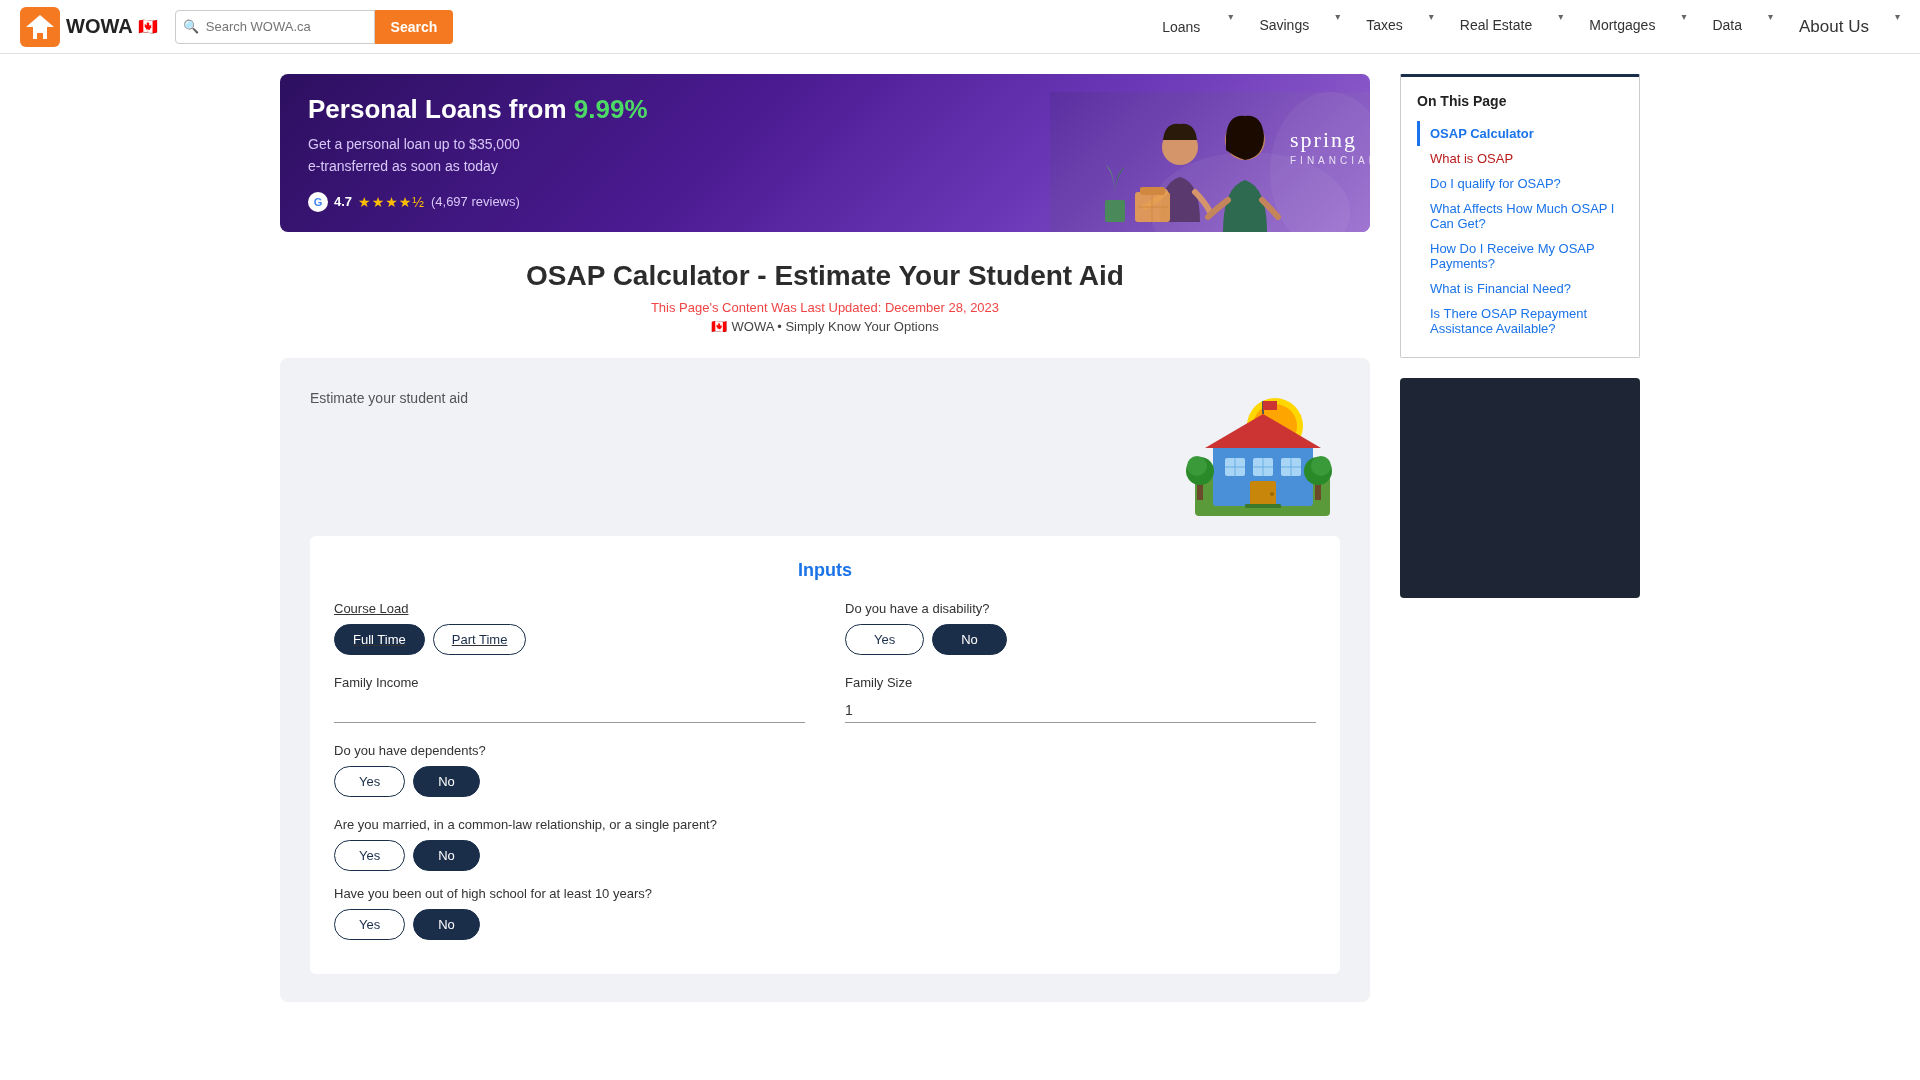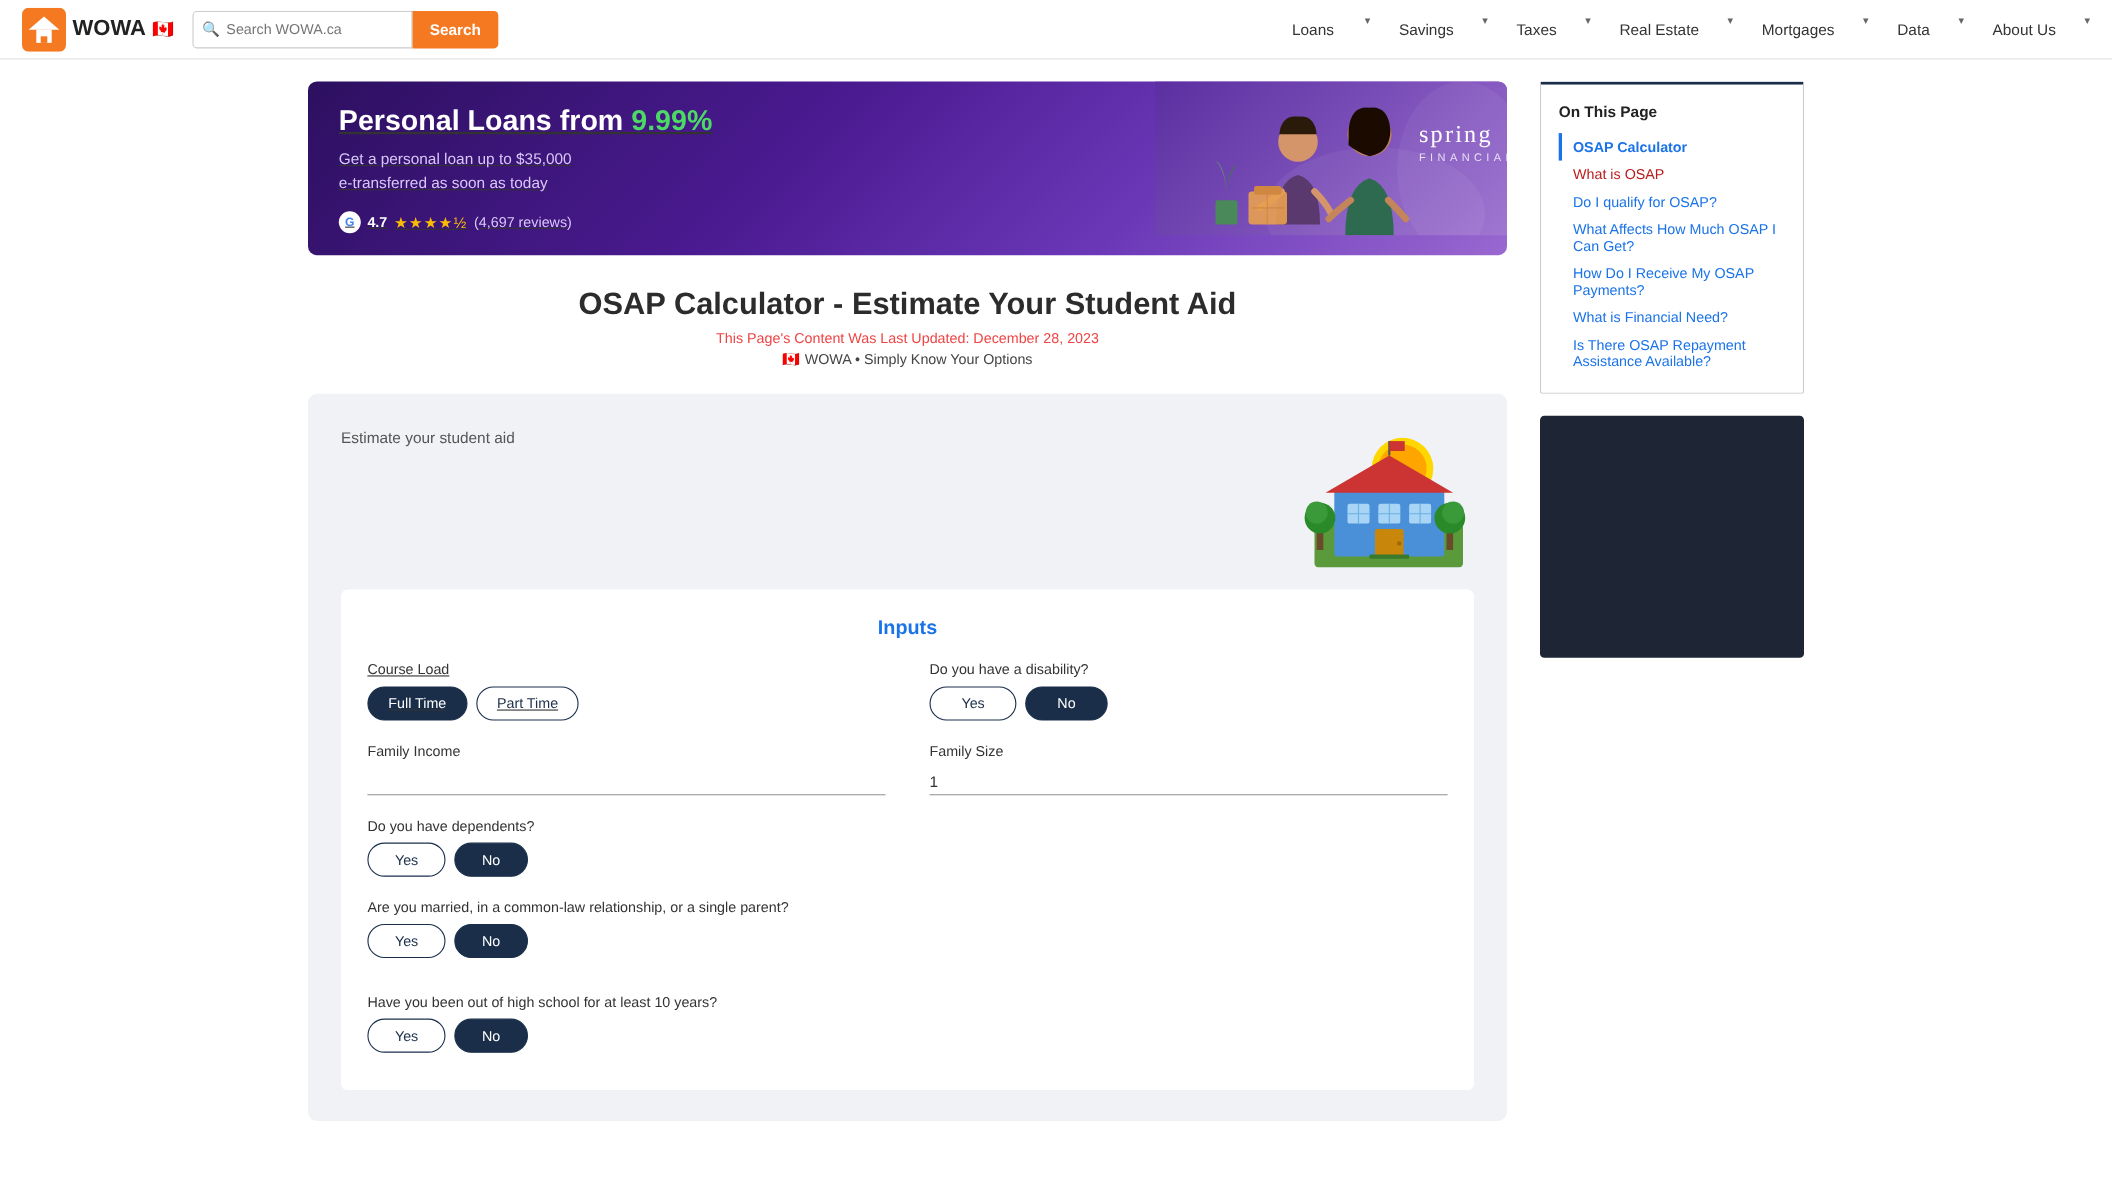--- a/index.html
+++ b/index.html
@@ -35,30 +35,30 @@
     <span style="font-size:14px;color:#333;padding:6px 8px;cursor:pointer;">Savings</span>
       <span style="font-size:10px;color:#666;">▾</span>
     <span style="font-size:14px;color:#333;padding:6px 8px;cursor:pointer;">Taxes</span>
       <span style="font-size:10px;color:#666;">▾</span>
     <span style="font-size:14px;color:#333;padding:6px 8px;cursor:pointer;">Real Estate</span>
       <span style="font-size:10px;color:#666;">▾</span>
     <span style="font-size:14px;color:#333;padding:6px 8px;cursor:pointer;">Mortgages</span>
       <span style="font-size:10px;color:#666;">▾</span>
     <span style="font-size:14px;color:#333;padding:6px 8px;cursor:pointer;">Data</span>
       <span style="font-size:10px;color:#666;">▾</span>
-    <span style="font-size:14px;color:#333;padding:6px 8px;cursor:pointer;">About Us</span>
+    <span style="font-size:17px;color:#333;padding:6px 8px;cursor:pointer;">About Us</span>
       <span style="font-size:10px;color:#666;">▾</span>
   </div>
 </nav>
 
 <div style="display:flex;max-width:1400px;margin:0 auto;padding:20px 20px 40px;gap:30px;">
 
   <div style="flex:1;min-width:0;">
 
-    <div style="background:linear-gradient(135deg,#2d1060 0%,#4a1a90 40%,#6b38b8 70%,#9968d0 100%);border-radius:8px;overflow:hidden;margin-bottom:28px;display:flex;align-items:flex-start;min-height:140px;position:relative;text-decoration:underline;">
+    <div style="background:linear-gradient(135deg,#2d1060 0%,#4a1a90 40%,#6b38b8 70%,#9968d0 100%);border-radius:8px;overflow:hidden;margin-bottom:28px;display:flex;align-items:flex-end;min-height:140px;position:relative;">
       <div style="padding:20px 28px;flex:1;z-index:2;">
         <div style="font-size:26px;font-weight:700;color:#fff;margin-bottom:8px;">
           <span>Personal Loans from </span><span style="color:#4cd964;">9.99%</span>
         </div>
         <div style="font-size:14px;color:#d8c8f8;margin-bottom:14px;line-height:1.6;">
           <span>Get a personal loan up to $35,000</span><br>
           <span>e-transferred as soon as today</span>
         </div>
         <div style="display:flex;align-items:center;gap:6px;color:#fff;font-size:13px;">
           <div style="width:20px;height:20px;background:#fff;border-radius:50%;display:flex;align-items:center;justify-content:center;font-weight:700;font-size:11px;color:#4285F4;">G</div>
@@ -190,21 +190,21 @@
         </div>
 
         <div style="margin-bottom:20px;">
           <label style="font-size:13px;color:#333;font-weight:500;margin-bottom:8px;display:block;">Do you have dependents?</label>
           <div style="display:flex;gap:8px;">
             <button style="padding:7px 24px;border-radius:20px;border:1px solid #1a2e4a;font-size:13px;cursor:pointer;background:#fff;color:#1a2e4a;font-weight:500;">Yes</button>
             <button style="padding:7px 24px;border-radius:20px;border:1px solid #1a2e4a;font-size:13px;cursor:pointer;background:#1a2e4a;color:#fff;font-weight:500;">No</button>
           </div>
         </div>
 
-        <div style="margin-bottom:32px;">
+        <div style="margin-bottom:15px;">
           <label style="font-size:13px;color:#333;font-weight:500;margin-bottom:8px;display:block;">Are you married, in a common-law relationship, or a single parent?</label>
           <div style="display:flex;gap:8px;">
             <button style="padding:7px 24px;border-radius:20px;border:1px solid #1a2e4a;font-size:13px;cursor:pointer;background:#fff;color:#1a2e4a;font-weight:500;">Yes</button>
             <button style="padding:7px 24px;border-radius:20px;border:1px solid #1a2e4a;font-size:13px;cursor:pointer;background:#1a2e4a;color:#fff;font-weight:500;">No</button>
           </div>
         </div>
 
         <div style="margin-bottom:10px;">
           <label style="font-size:13px;color:#333;font-weight:500;margin-bottom:8px;display:block;">Have you been out of high school for at least 10 years?</label>
           <div style="display:flex;gap:8px;">

